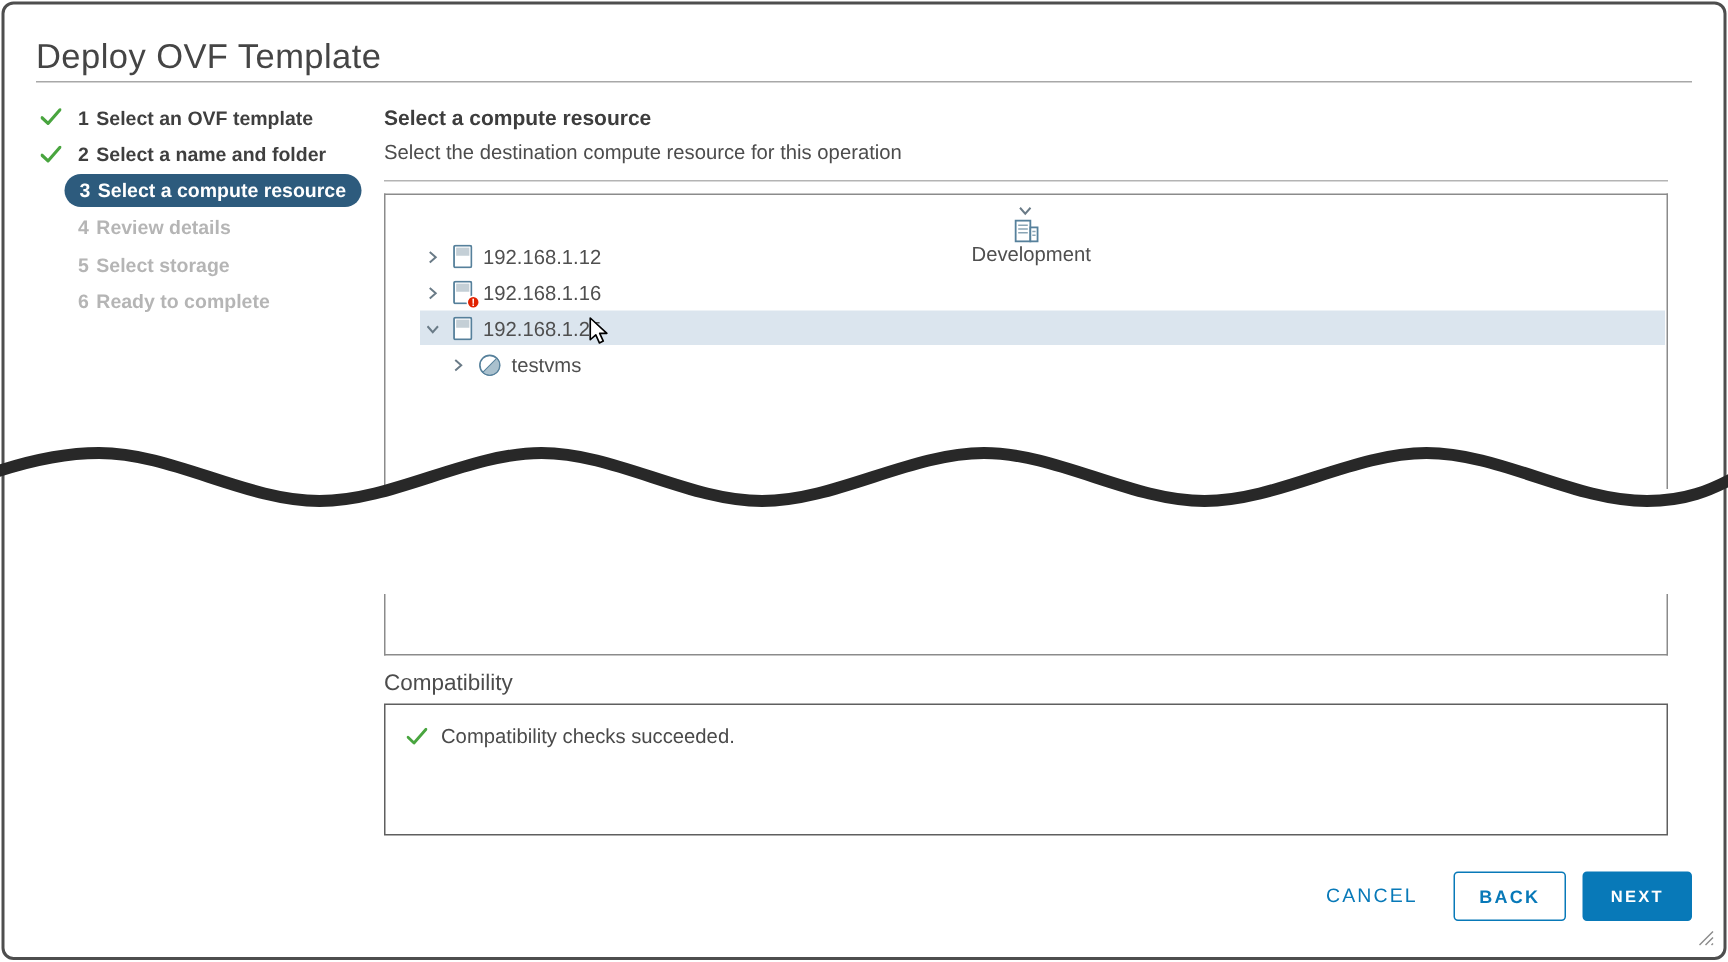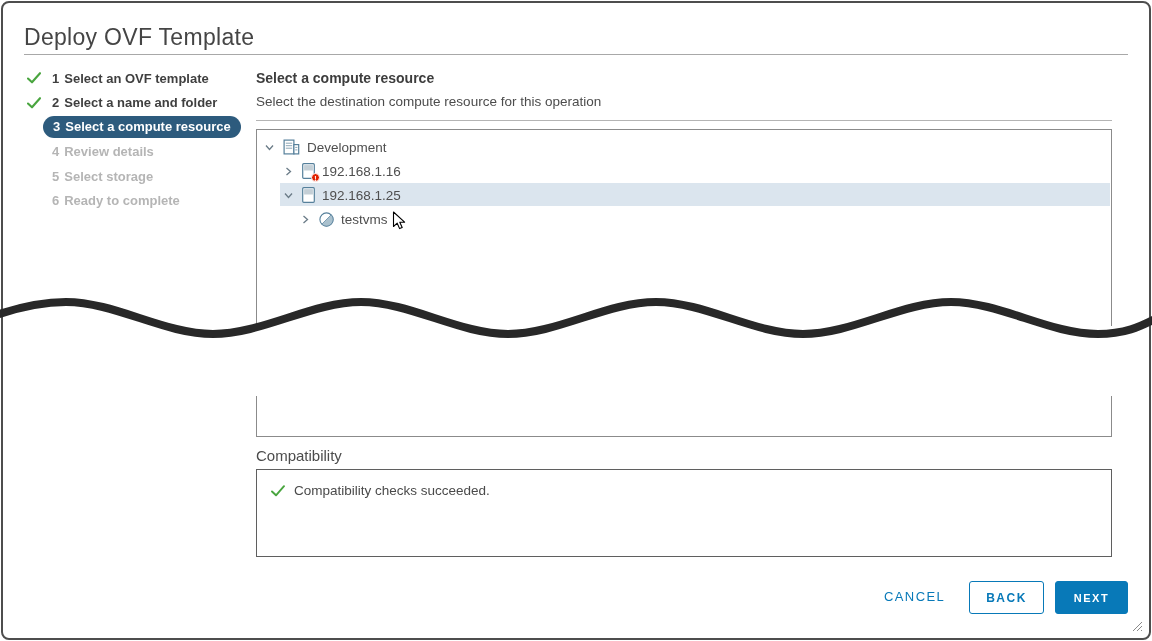--- a/index.html
+++ b/index.html
@@ -28,21 +28,21 @@
 
   
   .tree-panel{position:absolute;left:256px;top:129px;width:856px;height:197px;background:#fff;
       border:1px solid #8b8b8b;border-bottom:none;padding-top:5px;}
   .panel-remnant{position:absolute;left:256px;top:396px;width:856px;height:41px;background:#fff;
       border:1px solid #8b8b8b;border-top:none;}
 
   .tree-row{position:relative;display:flex;align-items:center;height:24px;font-size:13.5px;color:#4f4f4f;cursor:default;}
   .tree-row .chev{width:11px;height:11px;display:flex;align-items:center;justify-content:center;margin-right:8px;flex:none;}
   .tree-row .ticon{position:relative;display:flex;align-items:center;margin-right:7px;flex:none;}
-  .tree-row.lvl0{padding-left:7px;}
+  .tree-row.lvl0{padding-left:7px;flex-direction:column;}
   .tree-row.lvl1{padding-left:26px;}
   .tree-row.lvl2{padding-left:43px;}
   .tree-row.selected::before{content:"";position:absolute;left:23px;right:1px;top:0;bottom:1px;
       background:var(--selection_bg,#dbe5ee);z-index:0;}
   .tree-row>*{position:relative;z-index:1;}
   .err-badge{position:absolute;right:-5px;bottom:-3px;width:9px;height:9px;border-radius:50%;
       background:var(--error_red,#e12200);color:#fff;font-size:7px;font-weight:700;line-height:9px;
       text-align:center;border:1px solid #fff;}
 
   
@@ -151,20 +151,34 @@
           <rect x="10.9" y="5.6" width="4.8" height="9.3" fill="#fff" stroke="#56809b" stroke-width="1.2"></rect>
           <g stroke="#8aa5b5" stroke-width="1">
               <line x1="12.2" y1="8.4" x2="14.4" y2="8.4"></line>
               <line x1="12.2" y1="10.9" x2="14.4" y2="10.9"></line>
             </g>
         </svg>
       </span>
       <span class="tlabel">Development</span>
     </div>
 
+    <div class="tree-row lvl1">
+      <span class="chev">
+        <svg width="11" height="11" viewBox="0 0 11 11">
+            <polyline points="3.5,2 7.5,5.5 3.5,9" fill="none" stroke="#6a7b87" stroke-width="1.3"></polyline>
+          </svg>
+      </span>
+      <span class="ticon">
+        <svg width="13" height="16" viewBox="0 0 13 16">
+          <rect x="0.7" y="0.7" width="11.6" height="14.6" rx="1" fill="#fff" stroke="#56809b" stroke-width="1.2"></rect>
+          <rect x="2.1" y="2.1" width="8.8" height="5.4" fill="#c4cfd6"></rect>
+        </svg>
+      </span>
+      <span class="tlabel">192.168.1.12</span>
+    </div>
 
     <div class="tree-row lvl1">
       <span class="chev">
         <svg width="11" height="11" viewBox="0 0 11 11">
             <polyline points="3.5,2 7.5,5.5 3.5,9" fill="none" stroke="#6a7b87" stroke-width="1.3"></polyline>
           </svg>
       </span>
       <span class="ticon">
         <svg width="13" height="16" viewBox="0 0 13 16">
           <rect x="0.7" y="0.7" width="11.6" height="14.6" rx="1" fill="#fff" stroke="#56809b" stroke-width="1.2"></rect>

